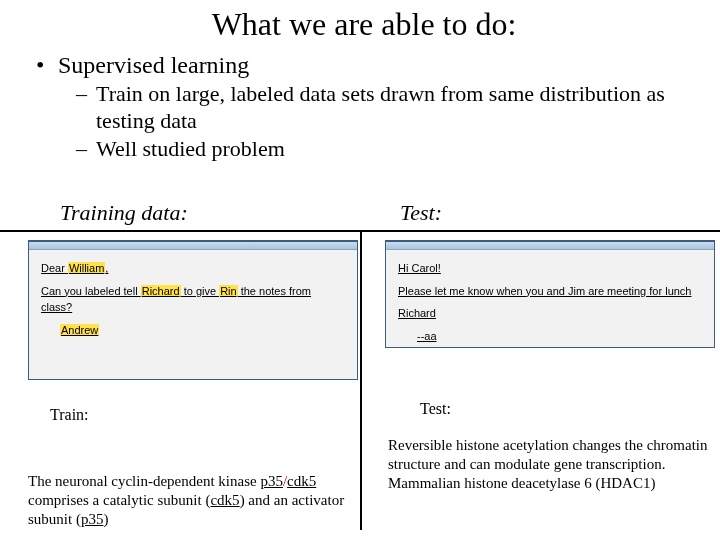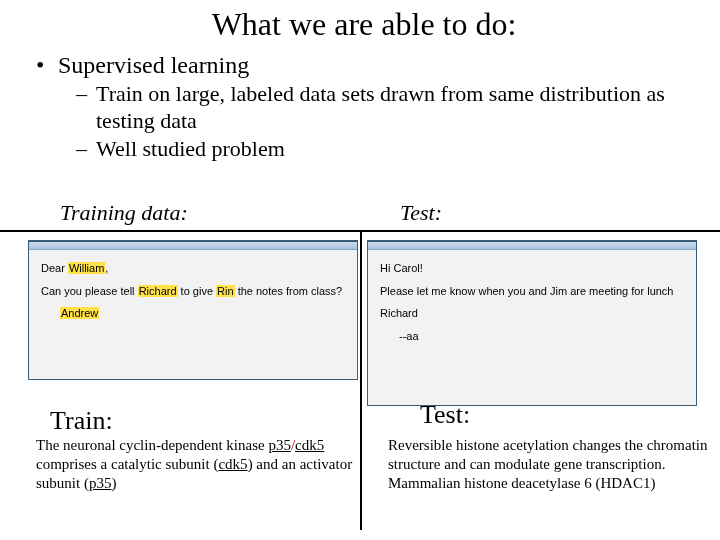--- a/index.html
+++ b/index.html
@@ -83,29 +83,30 @@
     position: absolute;
     top: 44px;
     background: #f2f2f2;
     border: 1px solid #3b5c7a;
     border-top: 2px solid #3b5c7a;
     font-family: Tahoma, Arial, sans-serif;
     font-size: 11px;
     color: #000;
   }
   .email-left  { left: 28px;  width: 330px; height: 140px; }
-  .email-right { left: 367px; width: 330px; height: 166px; }
+  .email-right { left: 385px; width: 330px; height: 108px; }
   .email-window .titlebar {
     height: 8px;
     background: linear-gradient(#c9dbee, #aac4de);
     border-bottom: 1px solid #89a7c2;
   }
   .email-body {
     padding: 10px 12px 8px 12px;
     line-height: 1.5;
+    text-decoration: underline;
   }
   .email-body p { margin: 0 0 6px 0; }
   .hl {
     background: #ffe24a;
     padding: 0 1px;
   }
   .email-body .sig { margin-top: 4px; padding-left: 19px; }
 
   
   .hr-top {
@@ -121,33 +122,33 @@
     left: 360px;
     top: 34px;
     height: 300px;
     width: 0;
     border-left: 2px solid #000;
   }
 
   
   .lower-label {
     position: absolute;
-    font-size: 26px;
+    font-size: 16px;
   }
   .lower-label.left  { left: 50px;  top: 210px; }
   .lower-label.right { left: 420px; top: 204px; }
 
   .abstract {
     position: absolute;
     top: 240px;
     width: 320px;
     font-size: 15px;
     line-height: 1.25;
   }
-  .abstract.left  { left: 36px; }
+  .abstract.left  { left: 28px; margin-top: 36px; }
   .abstract.right { left: 388px; }
   .abstract .und { text-decoration: underline; }
   .abstract .slash { color: #c00; }
 </style>
 </head>
 <body>
 
 <div class="slide">
 
   <div class="title">What we are able to do:</div>
@@ -170,21 +171,21 @@
       <div class="sec-label">Test:</div>
     </div>
 
     <div class="email-window email-left">
       <div class="titlebar"></div>
       <div class="email-body">
         <p>
           <span>Dear </span><span class="hl">William</span><span>,</span>
         </p>
         <p>
-          <span>Can you please tell </span><span class="hl">Richard</span><span> to give </span><span class="hl">Rin</span><span> the notes from class?</span>
+          <span>Can you labeled tell </span><span class="hl">Richard</span><span> to give </span><span class="hl">Rin</span><span> the notes from class?</span>
         </p>
         <p class="sig"><span class="hl">Andrew</span></p>
       </div>
     </div>
 
     <div class="email-window email-right">
       <div class="titlebar"></div>
       <div class="email-body">
         <p>Hi Carol!</p>
         <p>Please let me know when you and Jim are meeting for lunch</p>

